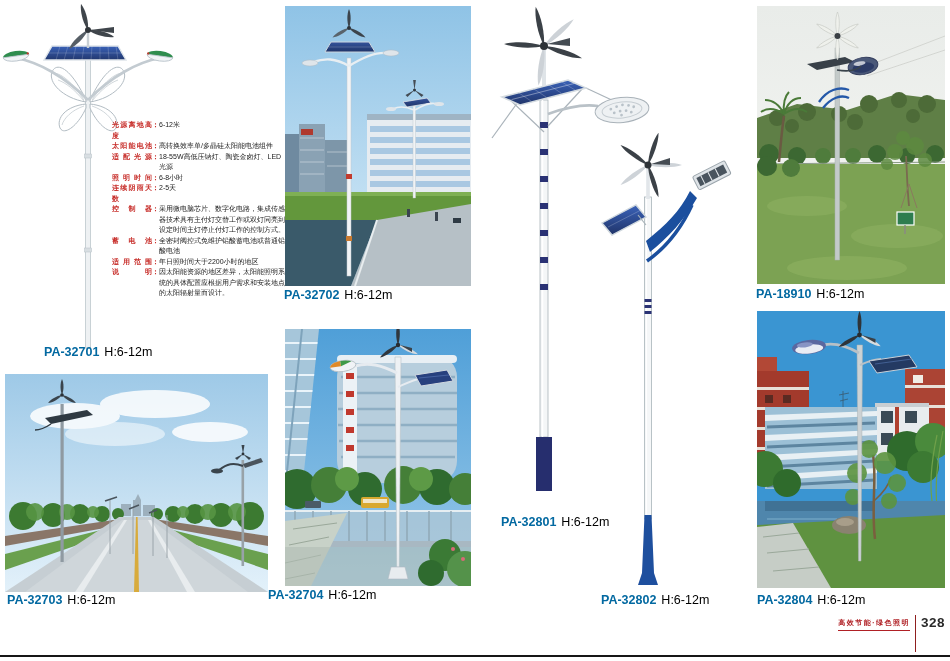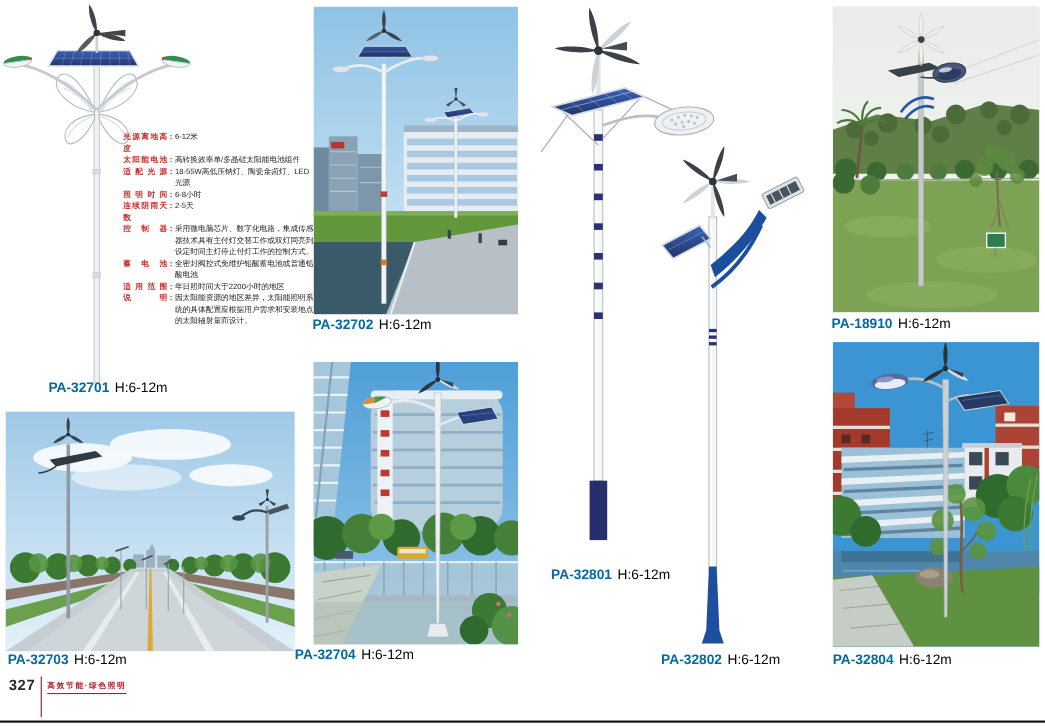--- a/index.html
+++ b/index.html
@@ -788,20 +788,20 @@
           <circle r="2.4" fill="#272c30"></circle>
             <path d="M2 0 L16 4 L16 8 Z" fill="#3a4046"></path>
         </g>
       </g>
     </svg>
   </div>
   <div class="prod-label" style="left:757px;top:594px">
     <span class="code">PA-32804</span><span class="size">H:6-12m</span>
   </div>
 
-  <div class="footer footer-left">
-    <span class="page-num">327</span>
+  <div class="footer footer-right">
+    <span class="slogan">高效节能·绿色照明</span>
     <span class="v-rule"></span>
-    <span class="slogan">高效节能·绿色照明</span>
+    <span class="page-num">328</span>
   </div>
   <div class="bottom-rule"></div>
 
 </div>
 
 </body></html>

